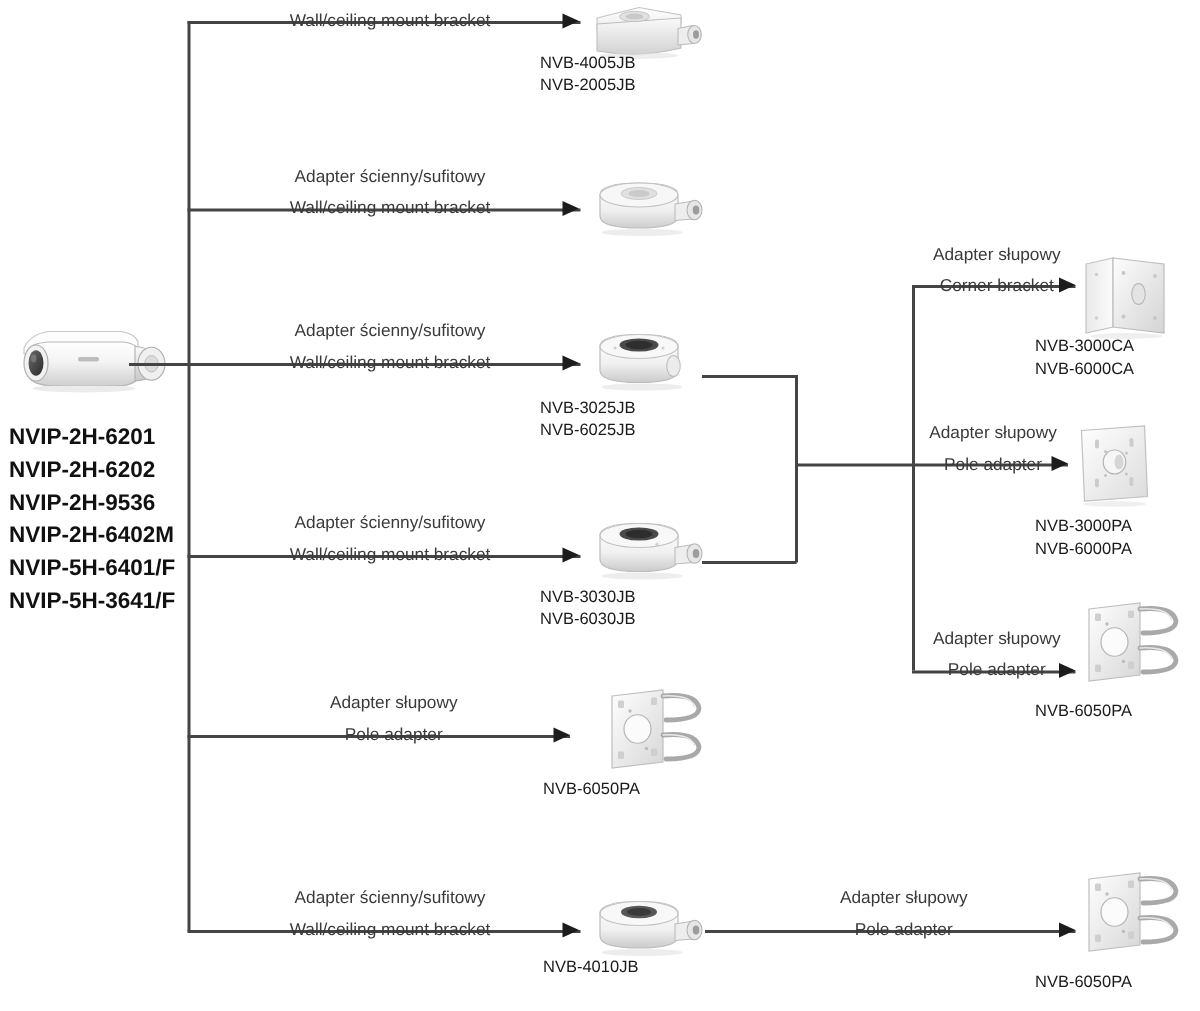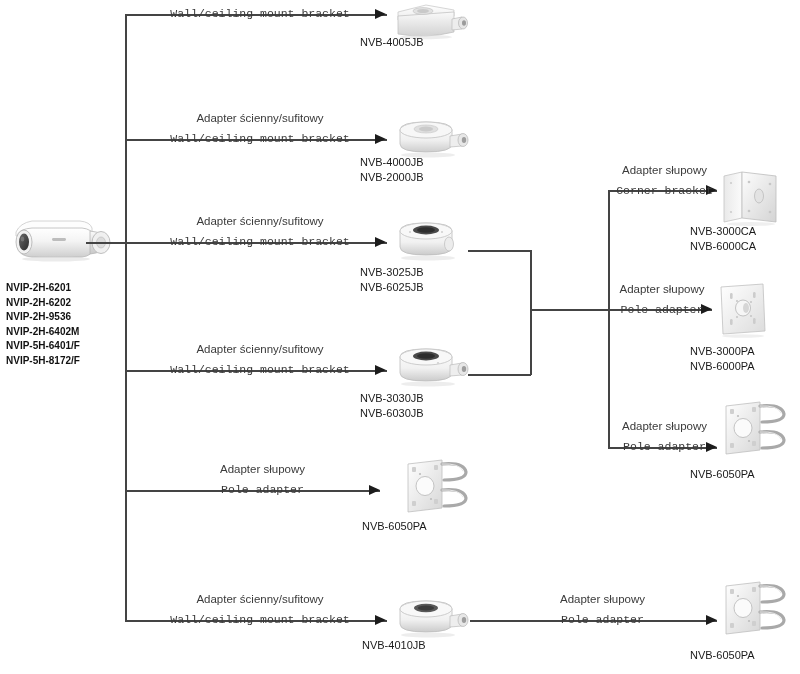--- a/index.html
+++ b/index.html
@@ -42,39 +42,38 @@
   }
   .edge-label .lbl-pl {
     display: block;
     font-size: 11.5px;
     margin-bottom: 7px;
   }
   .edge-label .lbl-en {
     display: block;
     font-size: 11.5px;
     margin-top: 7px;
-    font-family: Liberation Mono, monospace;
   }
 
   
   .node-caption {
     position: absolute;
     text-align: left;
     font-size: 11px;
     font-weight: normal;
     color: #1a1a1a;
     line-height: 1.35;
     white-space: nowrap;
   }
   .node-caption span { display: block; }
 
   
   .camera-list {
     position: absolute;
-    font-size: 10px;
+    font-size: 15px;
     font-weight: bold;
     color: #111111;
     line-height: 1.45;
     white-space: nowrap;
   }
   .camera-list span { display: block; }
 
   
   .product { position: absolute; }
   .product svg { display: block; }
@@ -119,21 +118,21 @@
       <ellipse cx="50" cy="45" rx="34" ry="2.6" fill="#d8d8d8" opacity="0.5"></ellipse>
     </svg>
   </div>
 
   <div class="camera-list" style="left:6px; top:281px;">
     <span>NVIP-2H-6201</span>
     <span>NVIP-2H-6202</span>
     <span>NVIP-2H-9536</span>
     <span>NVIP-2H-6402M</span>
     <span>NVIP-5H-6401/F</span>
-    <span>NVIP-5H-8172/F</span>
+    <span>NVIP-5H-3641/F</span>
   </div>
 
   <div class="line-h" style="left:86px; top:242px; width:40px;"></div>
 
   <div class="line-v" style="left:125px; top:14px; height:607px;"></div>
 
   <div class="line-h" style="left:125px; top:14px; width:262px;"></div>
   <div class="arrow-head" style="left:375px; top:9px;"></div>
   <div class="edge-label" style="left:135px; top:0px; width:250px; transform:translateY(-14px);">
     <span class="lbl-pl">Adapter ścienny/sufitowy</span>
@@ -158,20 +157,21 @@
       <ellipse cx="31" cy="9" rx="6" ry="2" fill="#c9c9c9"></ellipse>
 
       <path d="M60 17 L70 15 L70 27 L60 28 Z" fill="#ededed" stroke="#bbbbbb" stroke-width="0.7"></path>
       <ellipse cx="71" cy="21" rx="4.5" ry="6" fill="#e6e6e6" stroke="#b4b4b4" stroke-width="0.7"></ellipse>
       <ellipse cx="72" cy="21" rx="2" ry="2.8" fill="#9b9b9b"></ellipse>
       <ellipse cx="34" cy="35" rx="26" ry="2.2" fill="#dcdcdc" opacity="0.5"></ellipse>
     </svg>
   </div>
   <div class="node-caption" style="left:360px; top:35px; width:150px;">
     <span>NVB-4005JB</span>
+    <span>NVB-2005JB</span>
   </div>
 
   <div class="line-h" style="left:125px; top:139px; width:262px;"></div>
   <div class="arrow-head" style="left:375px; top:134px;"></div>
   <div class="edge-label" style="left:135px; top:111px; width:250px;">
     <span class="lbl-pl">Adapter ścienny/sufitowy</span>
     <span class="lbl-en">Wall/ceiling mount bracket</span>
   </div>
 
   <div class="product" style="left:392px; top:118px;">
@@ -185,24 +185,20 @@
       </defs>
       <path d="M8 12 Q8 4 34 4 Q60 4 60 12 L60 26 Q60 34 34 34 Q8 34 8 26 Z" fill="url(#jbR1Body)" stroke="#bdbdbd" stroke-width="0.8"></path>
       <ellipse cx="34" cy="12" rx="26" ry="8" fill="#f7f7f7" stroke="#c2c2c2" stroke-width="0.8"></ellipse>
       <ellipse cx="34" cy="11" rx="12" ry="4" fill="#e0e0e0" stroke="#c6c6c6" stroke-width="0.6"></ellipse>
       <ellipse cx="34" cy="11" rx="7" ry="2.4" fill="#cacaca"></ellipse>
       <path d="M58 18 L70 16 L70 28 L58 29 Z" fill="#eeeeee" stroke="#bbbbbb" stroke-width="0.7"></path>
       <ellipse cx="71" cy="22" rx="5" ry="6.5" fill="#e7e7e7" stroke="#b4b4b4" stroke-width="0.7"></ellipse>
       <ellipse cx="72" cy="22" rx="2.2" ry="3" fill="#9d9d9d"></ellipse>
       <ellipse cx="36" cy="37" rx="27" ry="2.4" fill="#dcdcdc" opacity="0.5"></ellipse>
     </svg>
-  </div>
-  <div class="node-caption" style="left:360px; top:155px; width:150px;">
-    <span>NVB-4000JB</span>
-    <span>NVB-2000JB</span>
   </div>
 
   <div class="line-h" style="left:125px; top:242px; width:262px;"></div>
   <div class="arrow-head" style="left:375px; top:237px;"></div>
   <div class="edge-label" style="left:135px; top:214px; width:250px;">
     <span class="lbl-pl">Adapter ścienny/sufitowy</span>
     <span class="lbl-en">Wall/ceiling mount bracket</span>
   </div>
 
   <div class="product" style="left:392px; top:218px;">

